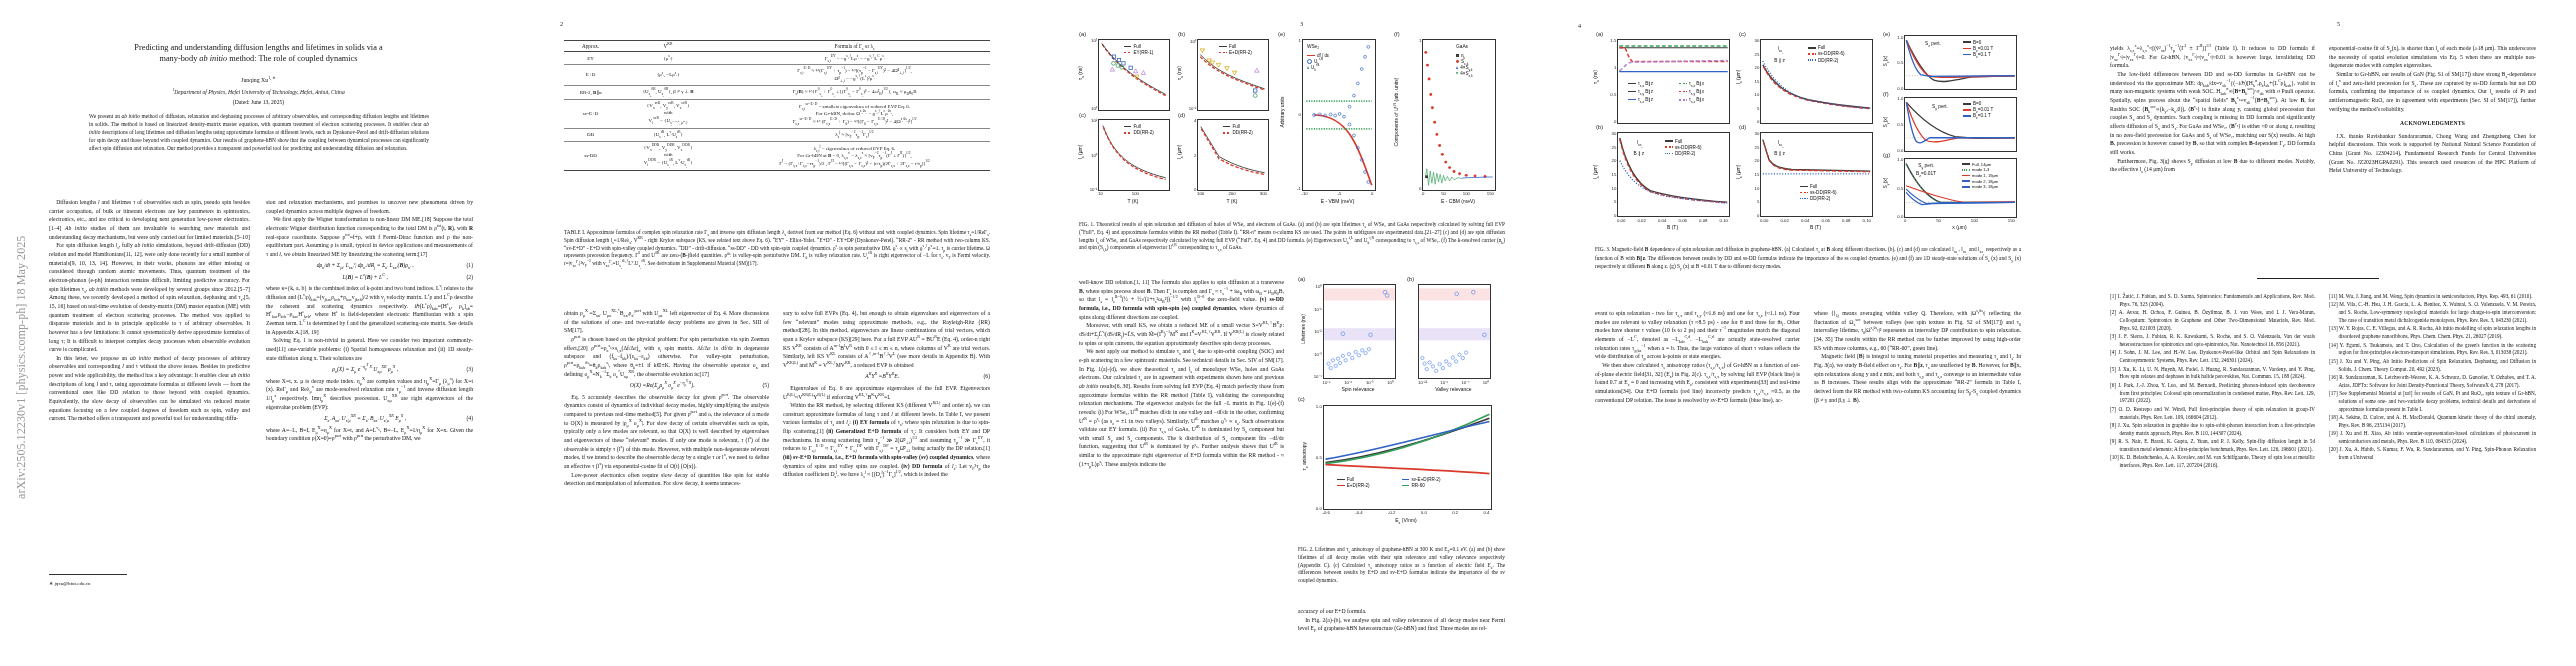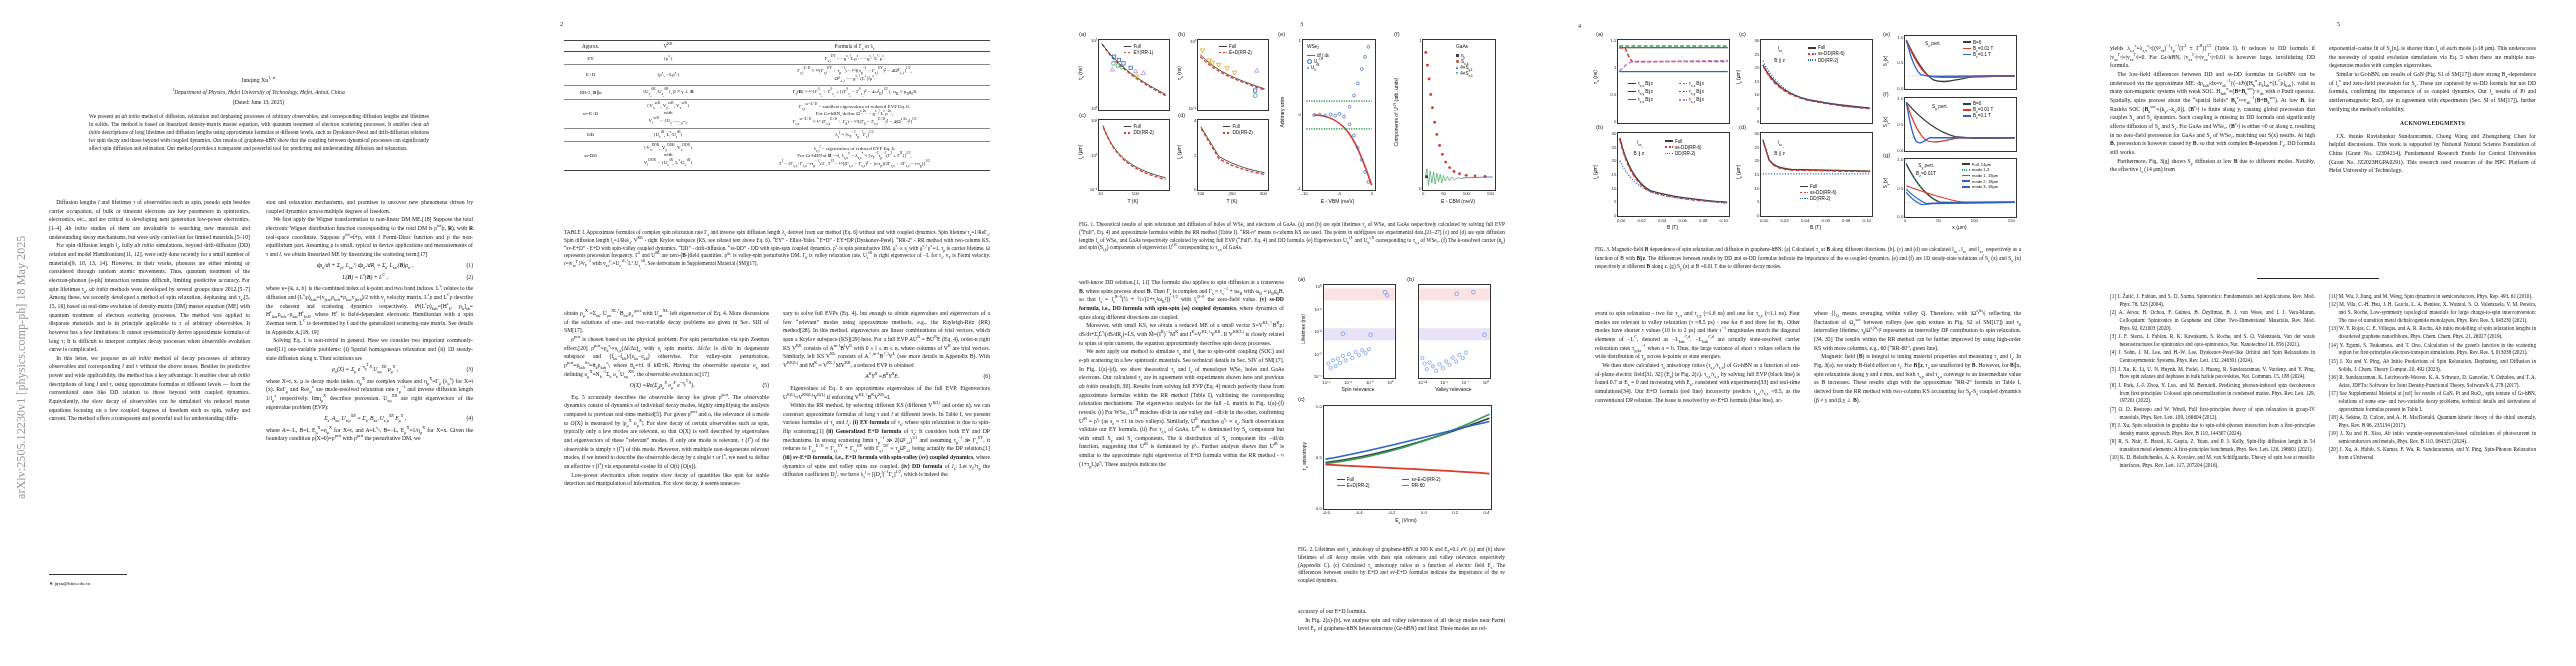--- a/index.html
+++ b/index.html
@@ -62,20 +62,24 @@
   .refs{position:absolute;font-size:5.2px;line-height:1.5;text-align:justify;}
   .refs div{margin:0 0 0.6px 0;padding-left:9.4px;text-indent:-9.4px;}
   .divider{position:absolute;left:196px;top:278px;width:122px;border-top:0.9px solid #222;}
   sup,sub{font-size:72%;line-height:0;}
 </style>
 </head>
 <body>
 
 <div class="page" id="p1">
   <div class="sidebar">arXiv:2505.12230v1  [physics.comp-ph]  18 May 2025</div>
+  <div class="title">
+    <div>Predicting and understanding diffusion lengths and lifetimes in solids via a</div>
+    <div>many-body <i>ab initio</i> method: The role of coupled dynamics</div>
+  </div>
   <div class="author">Junqing Xu<sup>1, ∗</sup></div>
   <div class="affil"><sup>1</sup>Department of Physics, Hefei University of Technology, Hefei, Anhui, China</div>
   <div class="dateline">(Dated: June 13, 2025)</div>
   <div class="abstract">We present an <i>ab initio</i> method of diffusion, relaxation and dephasing processes of arbitrary observables, and corresponding diffusion lengths and lifetimes in solids. The method is based on linearized density-matrix master equation, with quantum treatment of electron scattering processes. It enables clear <i>ab initio</i> descriptions of long lifetimes and diffusion lengths using approximate formulas at different levels, such as Dyakonov-Perel and drift-diffusion relations for spin decay and those beyond with coupled dynamics. Our results of graphene-hBN show that the coupling between dynamical processes can significantly affect spin diffusion and relaxation. Our method provides a transparent and powerful tool for predicting and understanding diffusion and relaxation.</div>
 
   <div class="col" style="left:49px;top:198px;width:201px;height:371px">
     <p>Diffusion lengths <i>l</i> and lifetimes τ of observables such as spin, pseudo spin besides carrier occupation, of bulk or itinerant electrons are key parameters in spintronics, electronics, etc., and are critical to developing next generation low-power electronics.[1–4] <i>Ab initio</i> studies of them are invaluable to searching new materials and understanding decay mechanisms, but were only carried out for limited materials.[5–10]</p>
     <p>For spin diffusion length <i>l</i><sub>s</sub>, fully <i>ab initio</i> simulations, beyond drift-diffusion (DD) relation and model Hamiltonians[11, 12], were only done recently for a small number of materials[9, 10, 13, 14]. However, in their works, phonons are either missing or considered through random atomic movements. Thus, quantum treatment of the electron-phonon (e-ph) interaction remains difficult, limiting predictive accuracy. For spin lifetimes τ<sub>s</sub>, <i>ab initio</i> methods were developed by several groups since 2012.[5–7] Among these, we recently developed a method of spin relaxation, dephasing and τ<sub>s</sub>,[5, 15, 16] based on real-time evolution of density-matrix (DM) master equation (ME) with quantum treatment of electron scattering processes. The method was applied to disparate materials and is in principle applicable to τ of arbitrary observables. It however has a few limitations: It cannot systematically derive approximate formulas of long τ; It is difficult to interpret complex decay processes when observable evolution curve is complicated.</p>
     <p>In this letter, we propose an <i>ab initio</i> method of decay processes of arbitrary observables and corresponding <i>l</i> and τ without the above issues. Besides its predictive power and wide applicability, the method has a key advantage: It enables clear <i>ab initio</i> descriptions of long <i>l</i> and τ, using approximate formulas at different levels — from the conventional ones like DD relation to those beyond with coupled dynamics. Equivalently, the slow decay of observables can be simulated via reduced master equations focusing on a few coupled degrees of freedom such as spin, valley and current. The method offers a transparent and powerful tool for understanding diffu-</p>
   </div>

